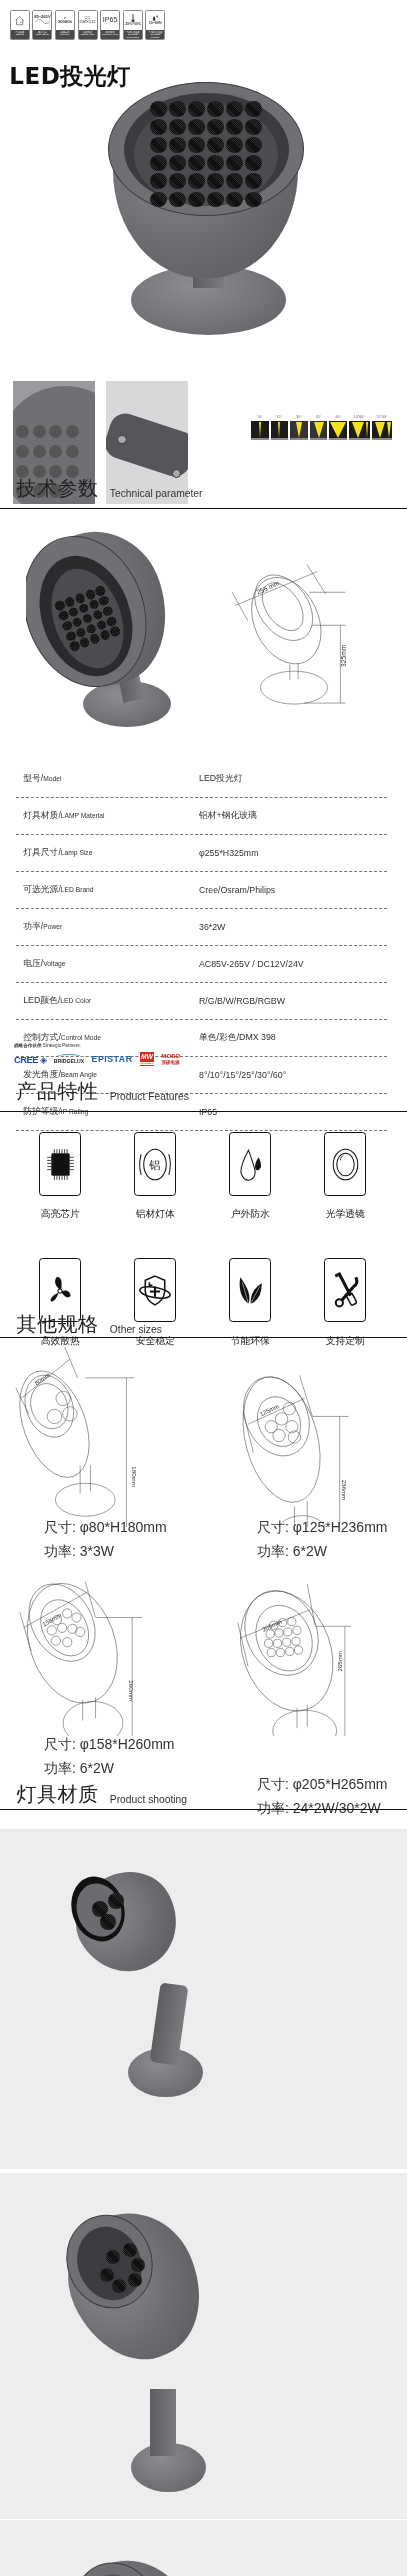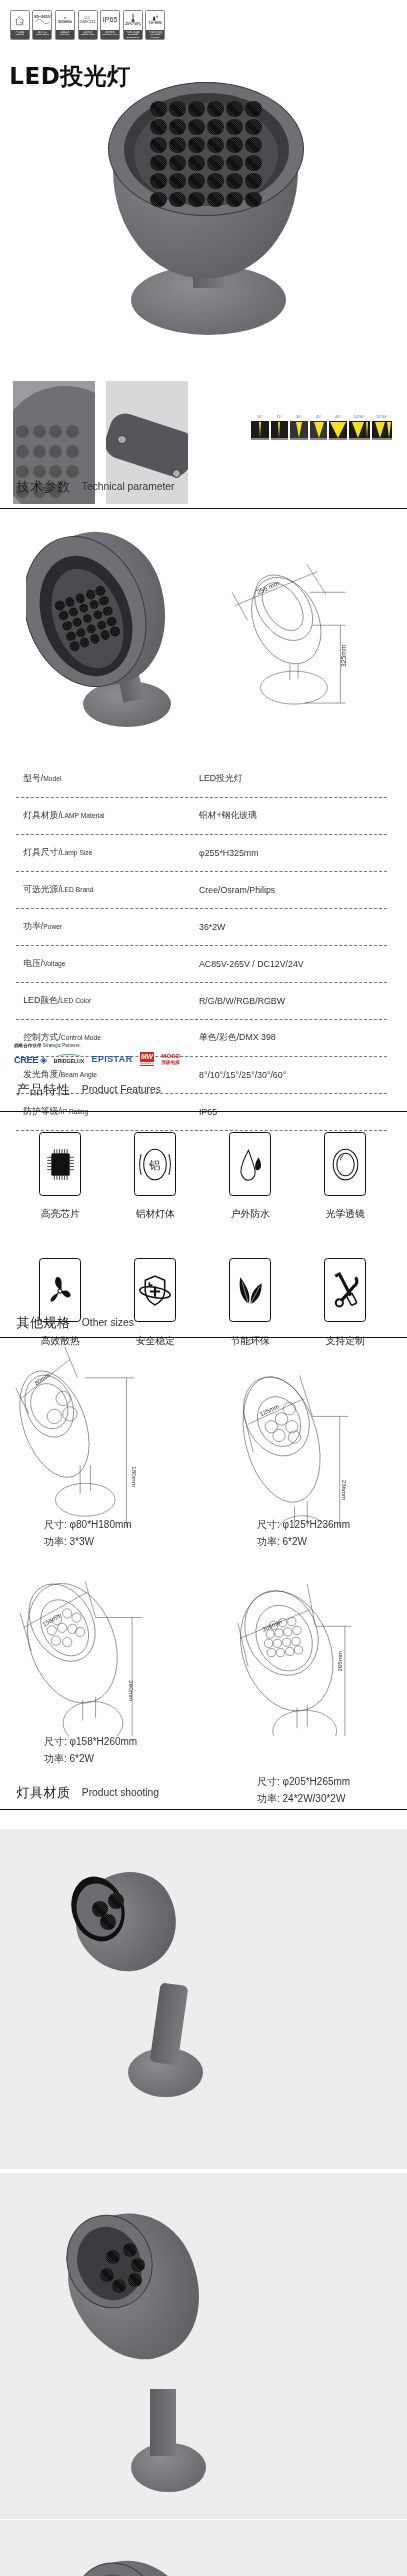--- a/index.html
+++ b/index.html
@@ -30,42 +30,42 @@
 
   
   .beams { left: 251px; top: 415px; display: flex; gap: 2.1px; }
   .beam { display: flex; flex-direction: column; align-items: center; }
   .beam .lbl { font-size: 3.6px; color: #666; height: 6.2px; }
   .beam .box { width: 17.5px; height: 18.5px; background: #1d1b1a; position: relative; overflow: hidden; border-bottom: 2.1px solid #8b8b8b; }
   .beam .cone { position: absolute; bottom: 0; left: 50%; transform: translateX(-50%); width: 0; height: 0; border-left: 2.6px solid transparent; border-right: 2.6px solid transparent; border-top: 16.5px solid #f7e21a; }
 
   
   .sec-head { left: 16.5px; display: flex; align-items: flex-end; }
-  .sec-head .zh { font-size: 13px; color: #222; font-family: Liberation Serif, serif; letter-spacing: 0.5px; line-height: 1; }
+  .sec-head .zh { font-size: 20px; color: #222; font-family: Liberation Mono, monospace; letter-spacing: 0.5px; line-height: 1; }
   .sec-head .en { font-size: 10.3px; color: #333; margin-left: 11.3px; margin-bottom: 1.5px; font-family: "Liberation Sans", sans-serif; }
   .sec-rule { left: 0; width: 407px; height: 0.5px; background: #111; }
 
   
   .spec { left: 16px; width: 371px; }
   .spec-row { display: flex; height: 37px; align-items: center; border-bottom: 0.5px dashed #777; }
   .spec-row .k { width: 183px; padding-left: 7.2px; font-size: 8.8px; color: #333; }
   .spec-row .k small { font-size: 6.7px; }
   .spec-row .v { font-size: 8.8px; color: #333; }
 
   .partners-title { left: 14px; top: 1043px; font-size: 4.6px; color: #333; }
   .partners-title b { font-weight: bold; }
   .partners { left: 14px; top: 1052px; display: flex; align-items: center; gap: 7.2px; }
   .p-logo { font-weight: bold; font-size: 8.2px; }
 
   
   .features { left: 29px; top: 1132px; width: 355px; display: grid; grid-template-columns: repeat(4, 95px); row-gap: 37px; }
   .feat { display: flex; flex-direction: column; align-items: flex-start; padding-left: 10.3px; }
   .feat .ico { width: 42px; height: 64px; border: 1px solid #111; border-radius: 3.6px; display: flex; align-items: center; justify-content: center; }
   .feat .lbl { margin-top: 12.4px; font-size: 9.8px; color: #222; width: 42px; text-align: center; }
-  .size-txt { font-size: 10px; color: #333; line-height: 1.7; }
+  .size-txt { font-size: 14px; color: #333; line-height: 1.7; }
 
   
   .photo { left: 0; width: 407px; background: #ededed; overflow: hidden; }
 </style>
 </head>
 <body>
 
 <div class="abs badges">
   <div class="badge">
     <div class="top big">

